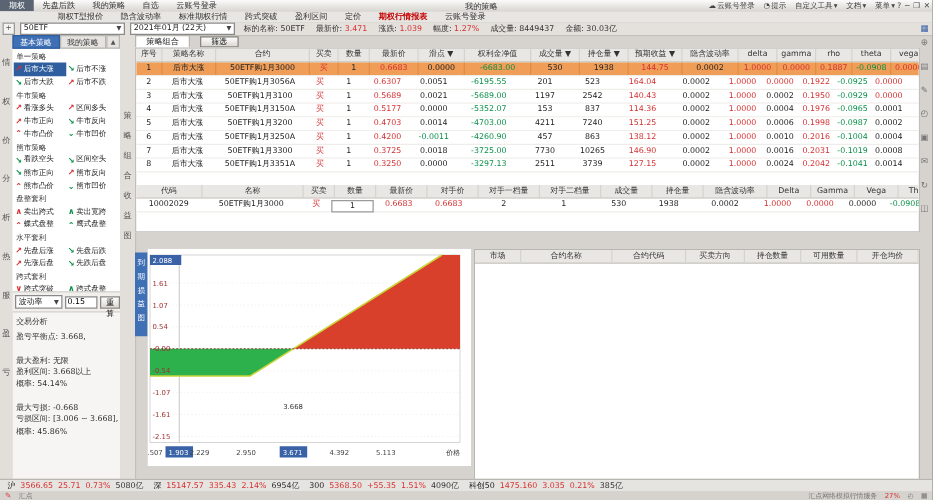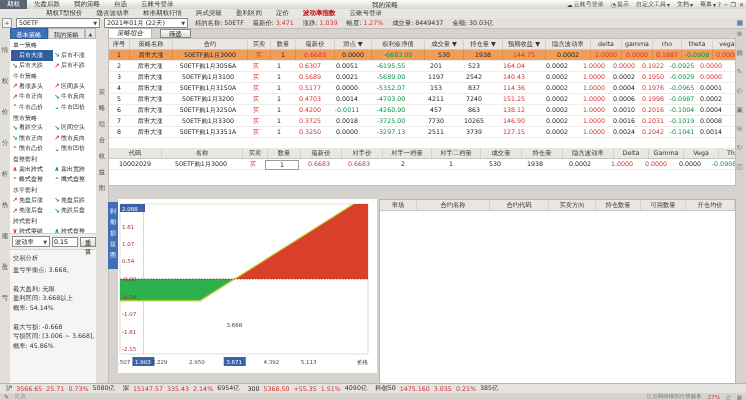--- a/index.html
+++ b/index.html
@@ -45,21 +45,21 @@
   #volrow input{width:22px;height:8px;border:1px solid #8a8a8a;font-size:6.3px;padding:0 1px;font-family:"DejaVu Sans",sans-serif;}
   .minibtn{height:10px;line-height:9px;padding:0 4px;background:linear-gradient(#fdfdfd,#dcd9d4);border:1px solid #8a8783;font-size:6.3px;}
   #analysis{padding:3px 3px;font-size:6.3px;line-height:9.5px;color:#333;}
   #analysis .atitle{margin-bottom:2px;}
   .aline{white-space:nowrap;}
   
   #midrail{position:absolute;left:96px;top:28px;width:12px;bottom:16px;background:#e2dfda;border-right:1px solid #c2bfba;display:flex;flex-direction:column;align-items:center;padding-top:60px;gap:7px;}
   #midrail .railchar{color:#555;}
   
   #paneltop{position:absolute;left:108px;top:28px;width:626px;height:10px;display:flex;align-items:flex-end;gap:8px;}
-  #combo-tab{background:#fff;border:1px solid #b9b6b1;border-bottom:none;padding:0 8px;font-size:6.5px;line-height:9px;height:9px;font-style:italic;}
+  #combo-tab{background:#fff;border:1px solid #b9b6b1;border-bottom:none;padding:0 8px;font-size:6.5px;line-height:9px;height:9px;}
   #filter-btn{height:9px;line-height:8px;padding:0 8px;background:linear-gradient(#fdfdfd,#dcd9d4);border:1px solid #8a8783;font-size:6.3px;}
   
   #tablewrap{position:absolute;left:108px;top:38px;width:626px;height:146px;background:#fff;border:1px solid #c2bfba;overflow:hidden;}
   .trow{display:flex;height:10px;line-height:10px;background:#fff;border-bottom:1px solid #efede9;}
   .trow.thead{background:#e9e7e3;border-bottom:1px solid #c9c6c1;}
   .thead .tcell{color:#333;border-right:1px solid #d6d3ce;}
   .tcell{font-size:6.3px;padding:0 1px;overflow:hidden;white-space:nowrap;text-align:center;flex:none;color:#222;}
   .tcell.r{color:#d63031;}
   .tcell.g{color:#0a9048;}
   .tcell.qty{background:#fff;border:1px solid #9a9a9a;line-height:8px;height:8px;margin-top:1px;}
@@ -135,21 +135,21 @@
       <span>✕</span>
     </div>
 
   <div id="menubar">
       <div class="menu-item">期权T型报价</div>
       <div class="menu-item">隐含波动率</div>
       <div class="menu-item">标准期权行情</div>
       <div class="menu-item">跨式突破</div>
       <div class="menu-item">盈利区间</div>
       <div class="menu-item">定价</div>
-      <div class="menu-item active">波动率指数</div>
+      <div class="menu-item active">期权行情报表</div>
       <div class="menu-item">云账号登录</div>
     </div>
 
   <div id="infobar">
     <span class="plusbox">+</span>
     <span class="combo">
       <span>50ETF</span>
       <span class="caret">▼</span>
     </span>
     <span class="combo">

